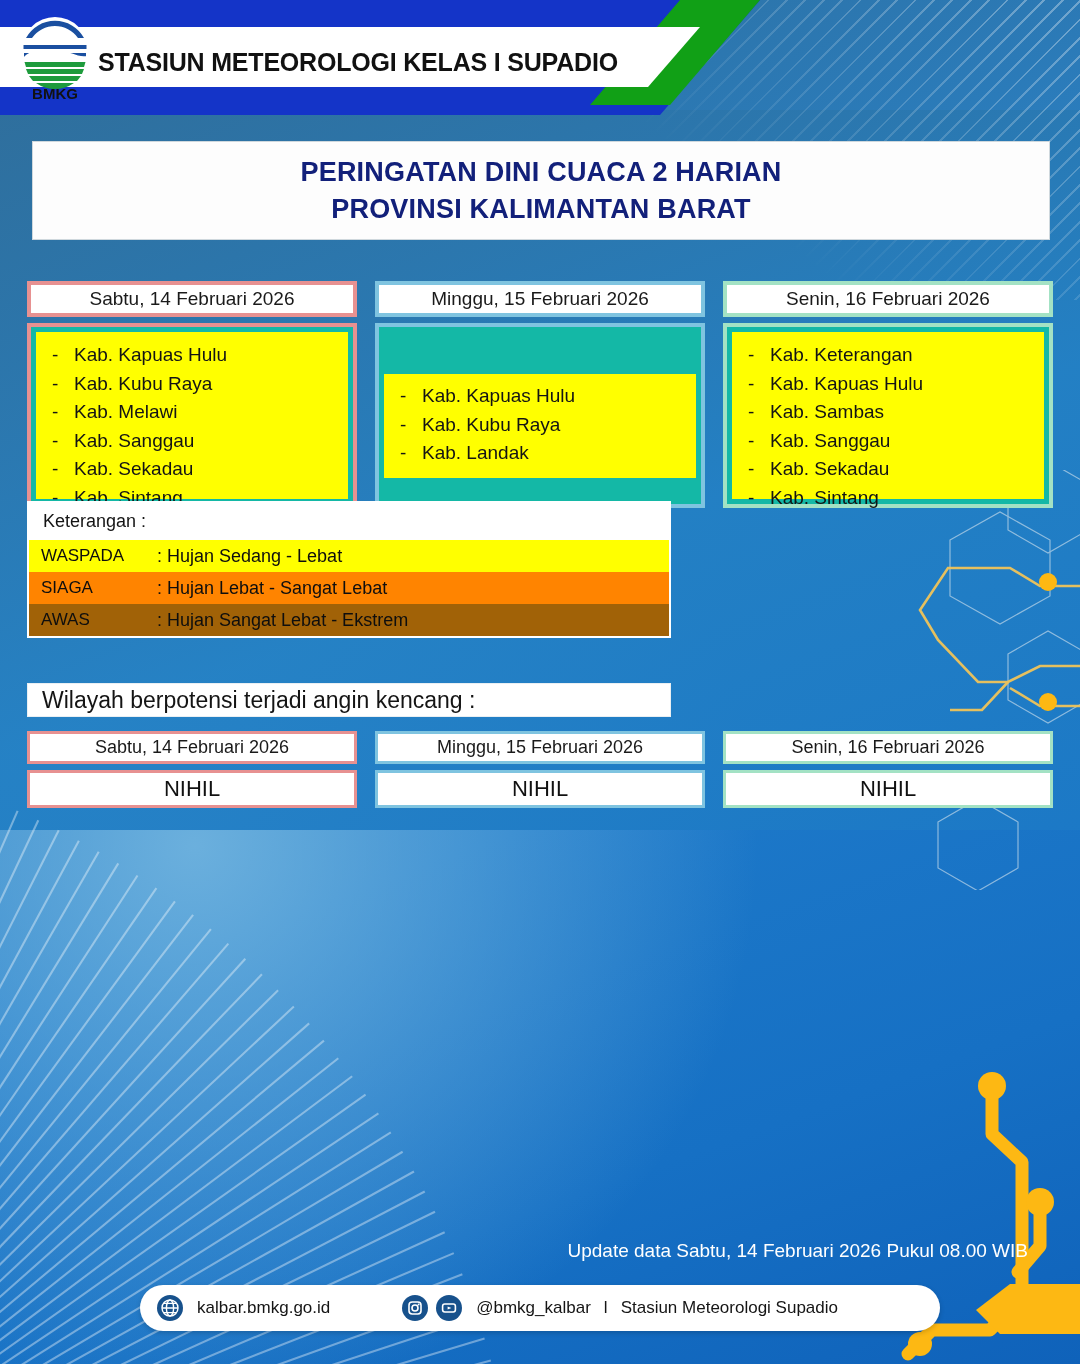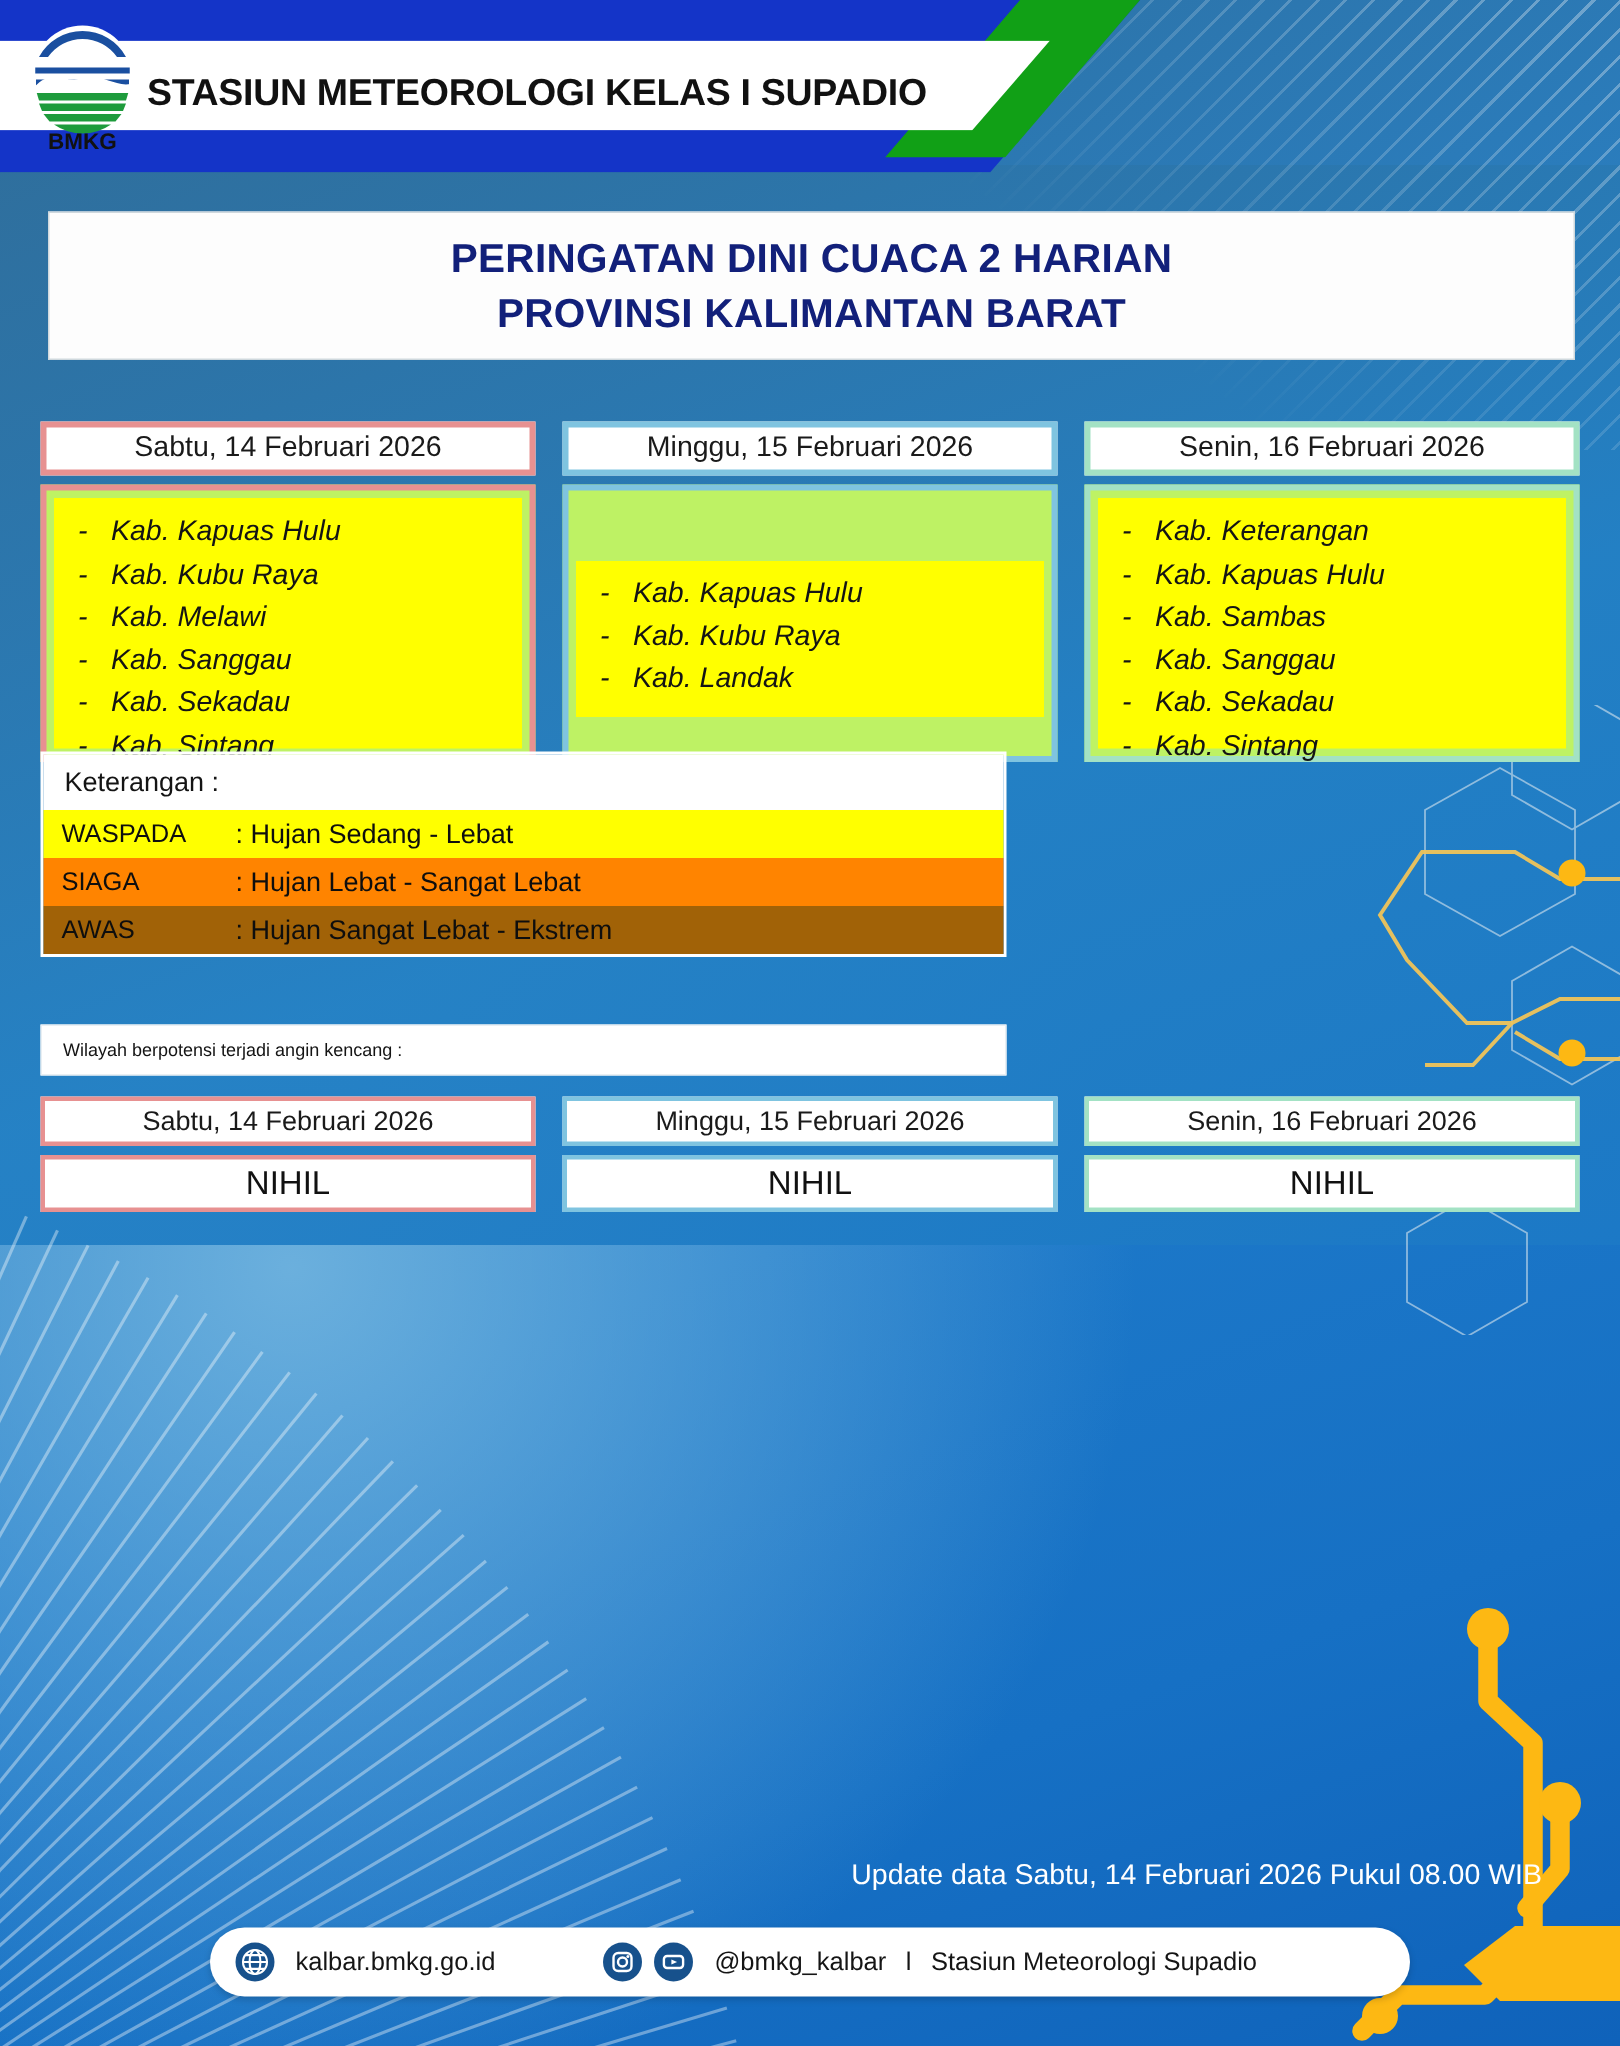--- a/index.html
+++ b/index.html
@@ -72,21 +72,21 @@
   .col{ position:absolute; top:0; width:330px; }
   .col.c1{ left:0; }
   .col.c2{ left:348px; }
   .col.c3{ left:696px; }
 
   .day-head{
     height:36px; background:#ffffff;
     display:flex; align-items:center; justify-content:center;
     font-size:19px; color:#1a1a1a;
   }
-  .day-body{ margin-top:6px; background:#bef264;font-style:italic; }
+  .day-body{ margin-top:6px; background:#14b8a6; }
 
   .c1 .day-head, .c1 .day-body { border:4px solid #e79191; }
   .c2 .day-head, .c2 .day-body { border:4px solid #7fc4e0; }
   .c3 .day-head, .c3 .day-body { border:4px solid #a3e2c4; }
 
   .c1 .day-body{ height:185px; padding:5px; }
   .c2 .day-body{ height:185px; padding:5px; }
   .c3 .day-body{ height:185px; padding:5px; }
 
   .warn-fill{ background:#ffff00; width:100%; }
@@ -107,21 +107,21 @@
   .ket-row .lvl{ width:128px; padding-left:12px; font-size:17px; color:#0e0e0e; }
   .ket-row .dsc{ font-size:18px; color:#0e0e0e; }
   .ket-row.waspada{ background:#ffff00; }
   .ket-row.siaga{ background:#ff8400; }
   .ket-row.awas{ background:#a16207; }
 
   
   .wind-bar{
     position:absolute; left:27px; top:683px; width:644px; height:34px;
     background:#ffffff; display:flex; align-items:center; padding-left:14px;
-    font-size:12px; color:#141414; border:1px solid #e9eff3;text-align:center;
+    font-size:23px; color:#141414; border:1px solid #e9eff3;text-align:center;
   }
   .wind-cols{ position:absolute; left:27px; top:731px; width:1026px; }
   .wcol{ position:absolute; top:0; width:330px; }
   .wcol.c1{ left:0; } .wcol.c2{ left:348px; } .wcol.c3{ left:696px; }
   .wcol .w-head{
     height:33px; background:#fff; display:flex; align-items:center; justify-content:center;
     font-size:18px; color:#1a1a1a;
   }
   .wcol .w-val{
     margin-top:6px; height:38px; background:#fff;

